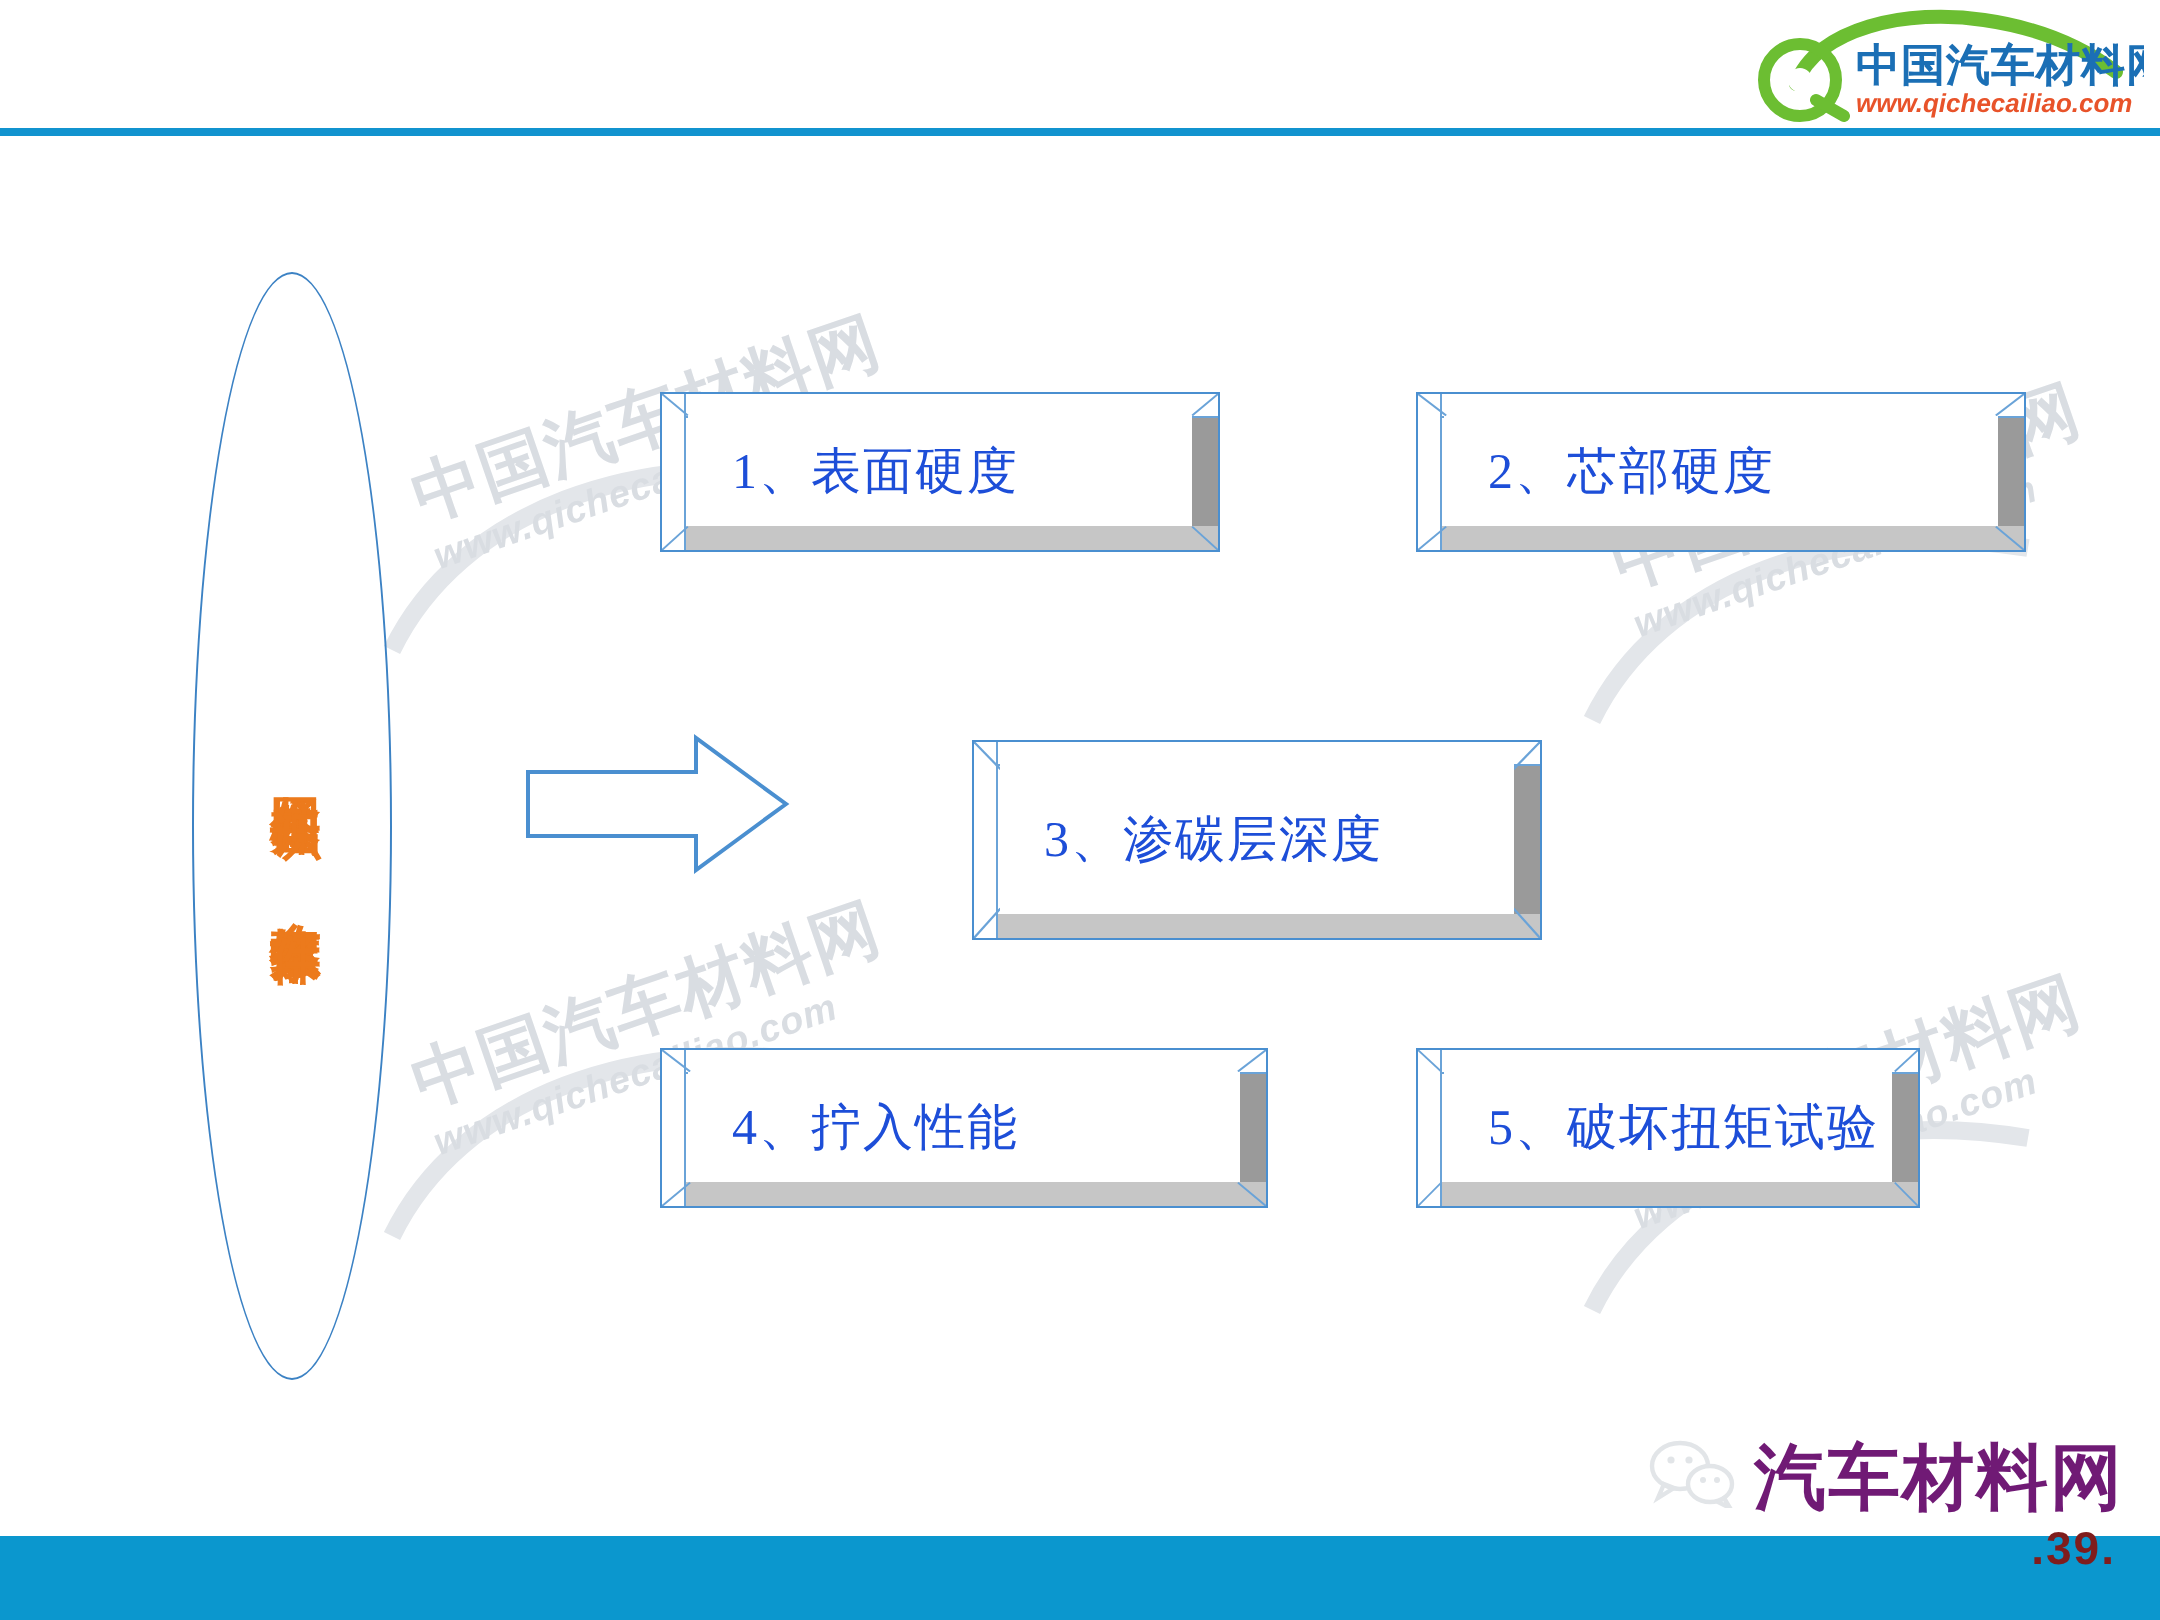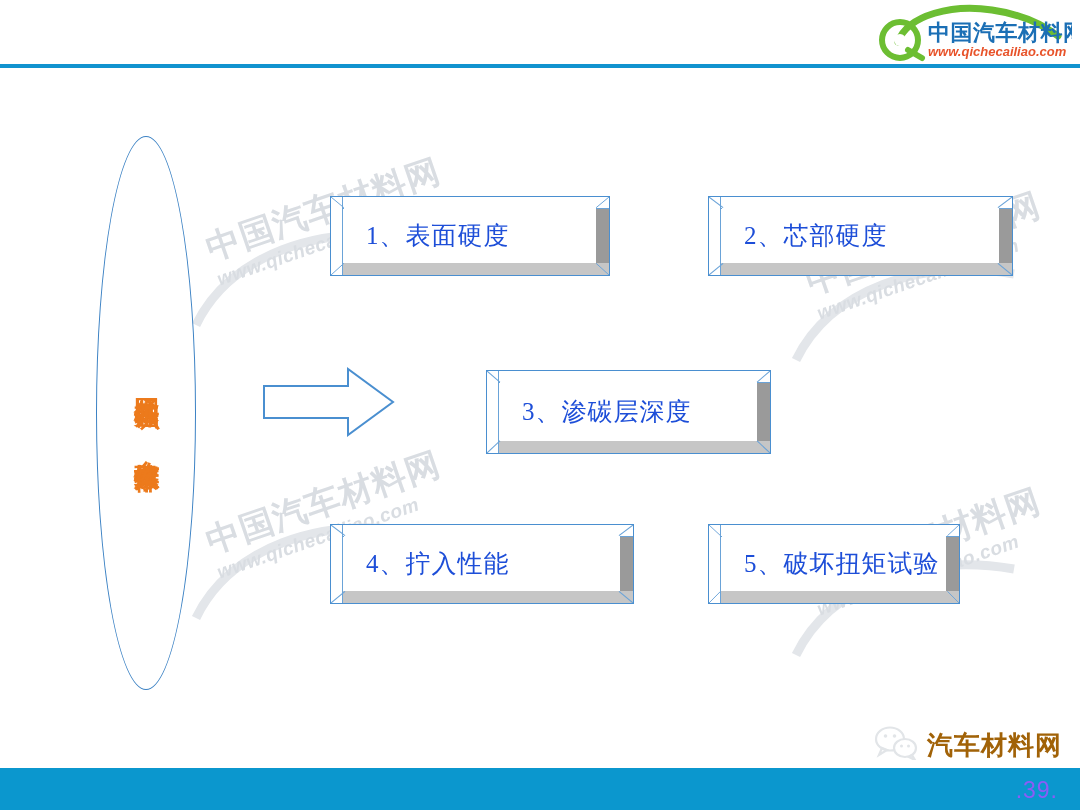--- a/index.html
+++ b/index.html
@@ -158,58 +158,58 @@
     box-sizing: border-box;
     color: #1d4ed8;
     font-size: 25px;
     letter-spacing: 1px;
     font-family: "Liberation Serif", "DejaVu Serif", serif;
     z-index: 2;
   }
 
   #box-1 { left: 330px; top: 196px; width: 280px; height: 80px; }
   #box-2 { left: 708px; top: 196px; width: 305px; height: 80px; }
-  #box-3 { left: 486px; top: 370px; width: 285px; height: 84px; text-align: center; }
+  #box-3 { left: 486px; top: 370px; width: 285px; height: 100px; text-align: center; }
   #box-4 { left: 330px; top: 524px; width: 304px; height: 80px; }
   #box-5 { left: 708px; top: 524px; width: 252px; height: 80px; }
 
   
   .footer-bar {
     position: absolute;
     left: 0;
     bottom: 0;
     width: 1080px;
     height: 42px;
     background: #0b97ce;
   }
   .page-number {
     position: absolute;
     right: 22px;
-    bottom: 6px;
-    color: #8b5cf6;
+    bottom: 22px;
+    color: #7f1d1d;
     font-size: 23px;
-    font-weight: normal;
+    font-weight: bold;
     font-family: "Liberation Sans", sans-serif;
     letter-spacing: 1px;
   }
   .wechat-mark {
     position: absolute;
     right: 18px;
     bottom: 46px;
     display: flex;
     align-items: center;
     gap: 7px;
     color: #e4e7ea;
     pointer-events: none;
   }
   .wechat-mark .wm-text {
-    font-size: 26px;
+    font-size: 36px;
     font-weight: bold;
     font-family: "Liberation Sans", sans-serif;
-    color: #a16207;
+    color: #701a75;
     letter-spacing: 1px;
   }
 </style>
 </head>
 <body>
 
 <div class="slide">
 
   <div class="wm-arc" style="left:190px; top:215px;">
     <svg width="230" height="120" viewBox="0 0 230 120" fill="none">

